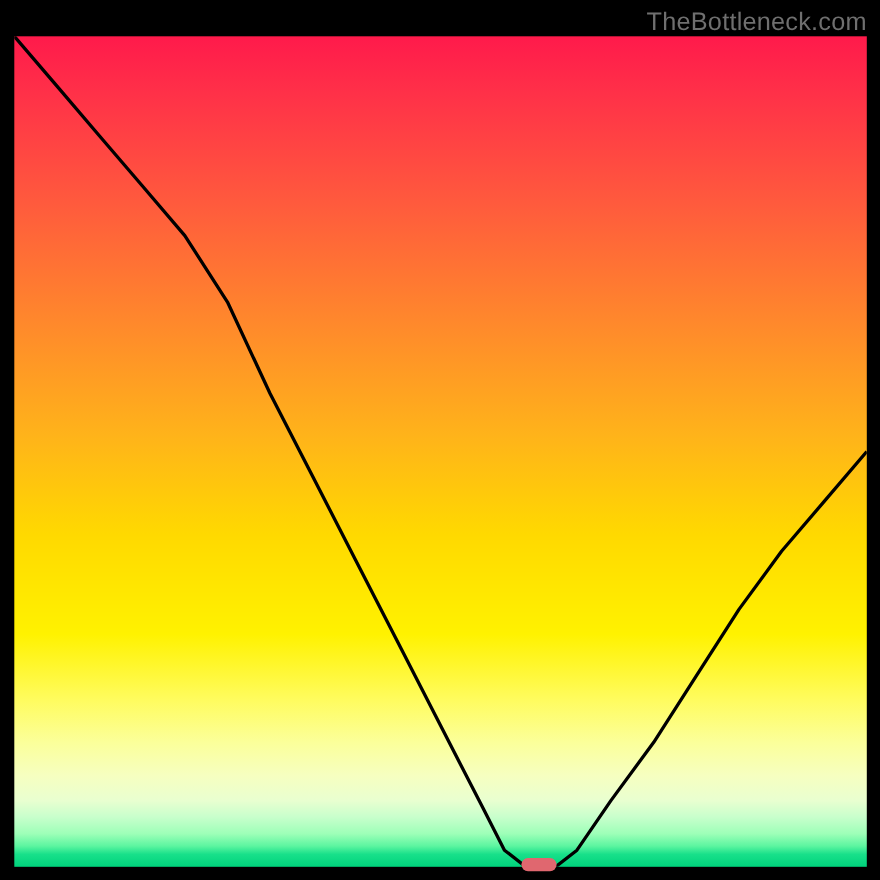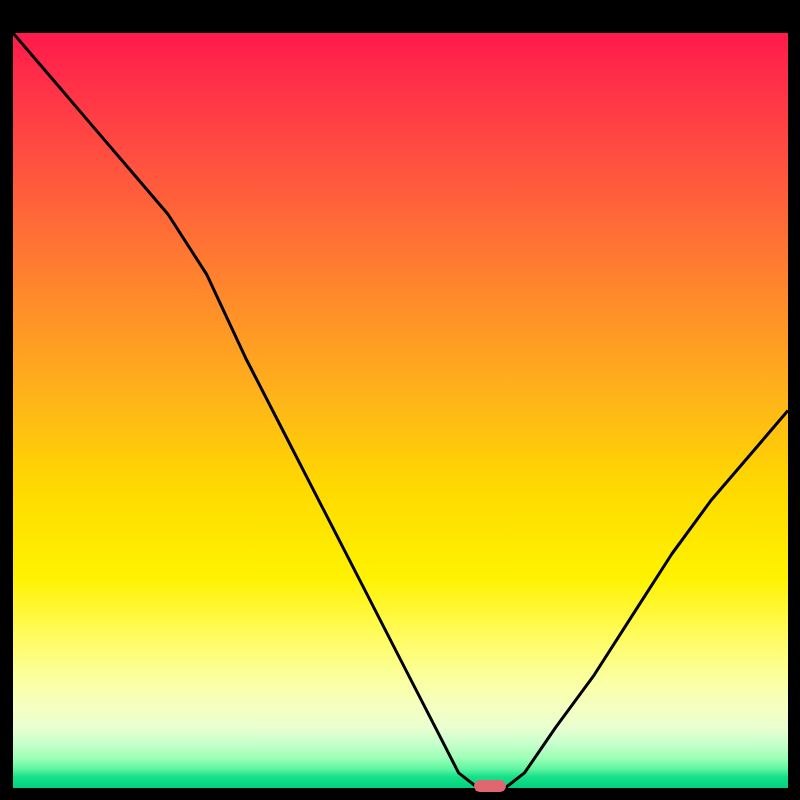--- a/index.html
+++ b/index.html
@@ -63,20 +63,21 @@
     font-size: 23px;
     letter-spacing: 0.2px;
     font-weight: 500;
   }
 </style>
 </head>
 <body>
 
 <div class="frame">
 
+  <div class="attribution">TheBottleneck.com</div>
 
   <div class="plot-area">
     <div class="gradient-bg"></div>
 
     <svg class="curve-svg" viewBox="0 0 775 755" preserveAspectRatio="none">
       <path fill="none" stroke="#000" stroke-width="3" stroke-linejoin="round" d="M0.0 0.0 L38.8 45.3 L77.5 90.6 L116.3 135.9 L155.0 181.2 L193.8 241.6 L232.5 324.7 L271.3 400.2 L310.0 475.6 L348.8 551.1 L387.5 626.6 L426.3 702.1 L445.6 739.9 L465.0 755.0 L492.1 755.0 L511.5 739.9 L542.5 694.6 L581.3 641.8 L620.0 581.4 L658.8 521.0 L697.5 468.1 L736.3 422.8 L775.0 377.5"></path>
     </svg>
 
     <div class="marker" style="width: 32px; height: 12px; left: 460.625px; top: 747px;"></div>
   </div>

